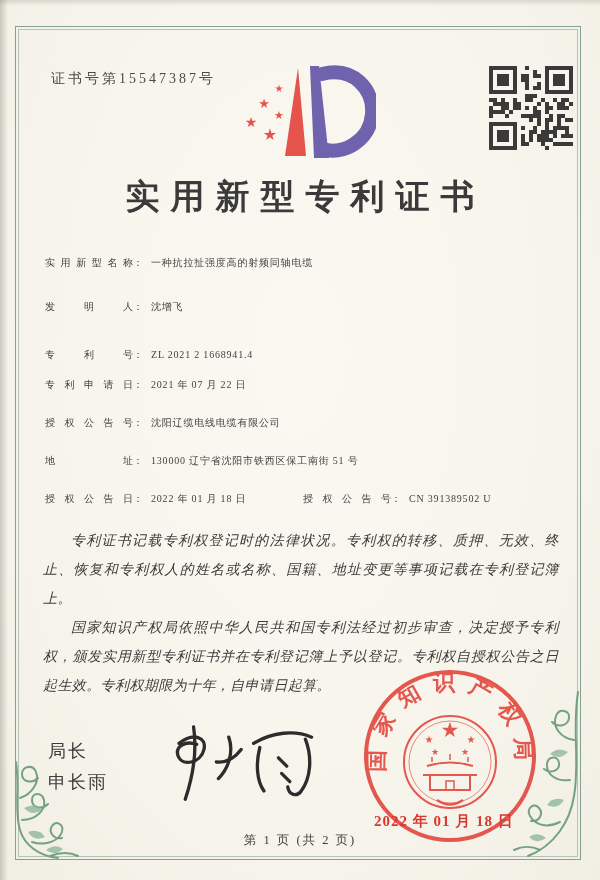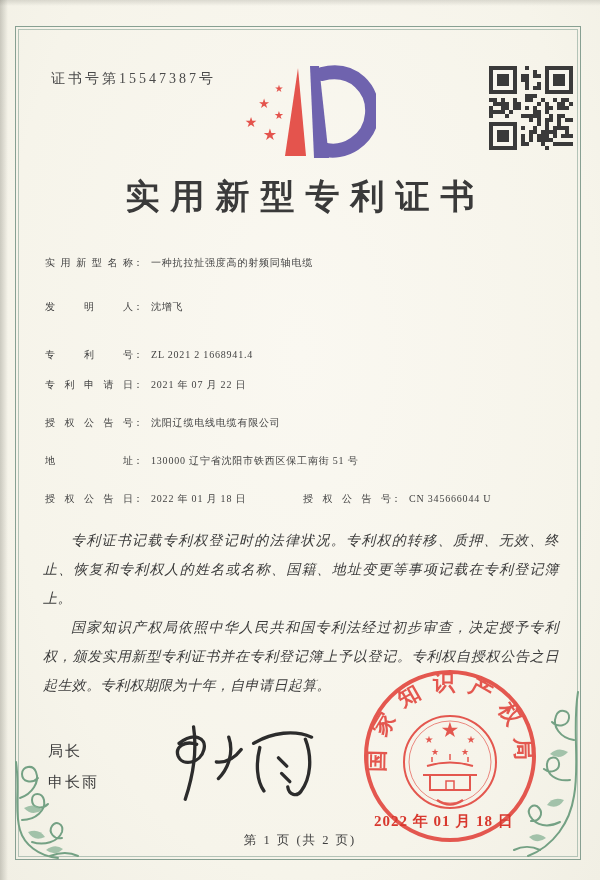--- a/index.html
+++ b/index.html
@@ -21,21 +21,21 @@
   .title{position:absolute;left:0;top:174px;width:100%;text-align:center;
         font-size:34px;font-weight:700;letter-spacing:11px;text-indent:11px;color:#3a3a3a;}
   .frow{position:absolute;left:45px;right:40px;font-size:10px;white-space:nowrap;color:#424242;}
   .flabel{display:inline-block;width:88px;text-align:justify;text-align-last:justify;vertical-align:bottom;}
   .fcolon{display:inline-block;margin-right:8px;}
   .fvalue{letter-spacing:.8px;}
   .gpair2{position:absolute;left:258px;top:0;}
   .paras{position:absolute;left:43px;top:526px;width:516px;font-size:14px;font-style:italic;
         line-height:29px;text-align:justify;color:#3c3c3c;}
   .paras p{margin:0;text-indent:2em;letter-spacing:.4px;}
-  .signer{position:absolute;left:48px;top:736px;font-size:15px;color:#3c3c3c;line-height:31px;letter-spacing:2px;}
+  .signer{position:absolute;left:48px;top:736px;font-size:18px;color:#3c3c3c;line-height:31px;letter-spacing:2px;}
   .signature{position:absolute;left:148px;top:720px;width:176px;height:84px;}
   .seal{position:absolute;left:357px;top:663px;width:186px;height:186px;opacity:.9;}
   .seal-date{position:absolute;left:374px;top:812px;font-size:15px;font-weight:600;color:#d8382e;
         letter-spacing:1px;z-index:5;}
   .footer{position:absolute;left:0;top:832px;width:100%;text-align:center;font-size:12.5px;
         letter-spacing:2px;color:#3e3e3e;}
   .orn-left{position:absolute;left:10px;top:758px;width:72px;height:104px;}
   .orn-right{position:absolute;left:512px;top:688px;width:74px;height:176px;}
   svg{display:block;}
 </style>
@@ -213,21 +213,21 @@
   </div>
   <div class="frow" style="top:416px">
     <span class="flabel">授权公告号</span><span class="fcolon">：</span><span class="fvalue">沈阳辽缆电线电缆有限公司</span>
   </div>
   <div class="frow" style="top:454px">
     <span class="flabel">地址</span><span class="fcolon">：</span><span class="fvalue">130000 辽宁省沈阳市铁西区保工南街 51 号</span>
   </div>
   <div class="frow" style="top:492px">
     <span class="flabel">授权公告日</span><span class="fcolon">：</span><span class="fvalue">2022 年 01 月 18 日</span>
     <span class="gpair2">
-      <span class="flabel">授权公告号</span><span class="fcolon">：</span><span class="fvalue">CN 345666044 U</span>
+      <span class="flabel">授权公告号</span><span class="fcolon">：</span><span class="fvalue">CN 391389502 U</span>
     </span>
   </div>
 
   <div class="paras">
     <p>专利证书记载专利权登记时的法律状况。专利权的转移、质押、无效、终止、恢复和专利权人的姓名或名称、国籍、地址变更等事项记载在专利登记簿上。</p>
     <p>国家知识产权局依照中华人民共和国专利法经过初步审查，决定授予专利权，颁发实用新型专利证书并在专利登记簿上予以登记。专利权自授权公告之日起生效。专利权期限为十年，自申请日起算。</p>
   </div>
 
   <div class="signer">
     <div>局长</div>

